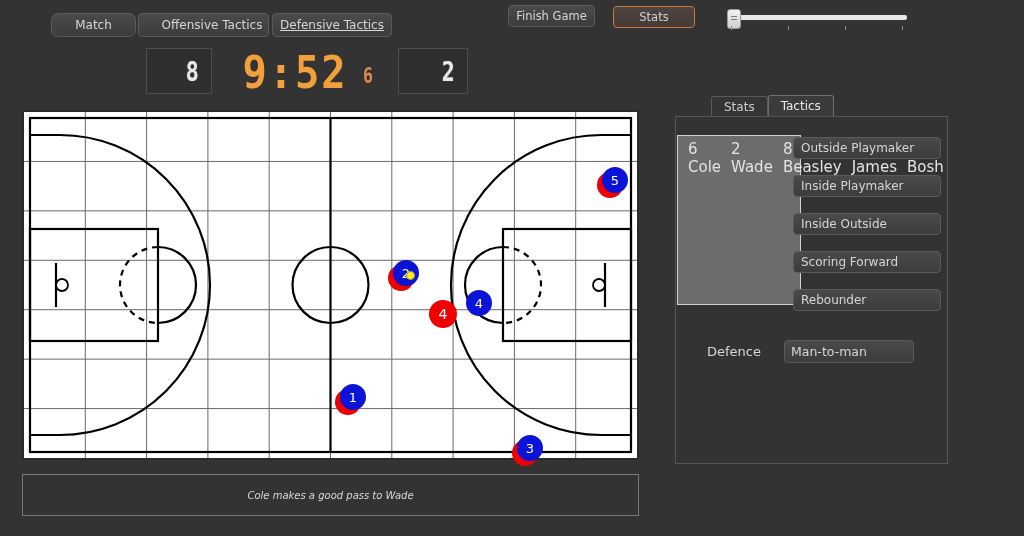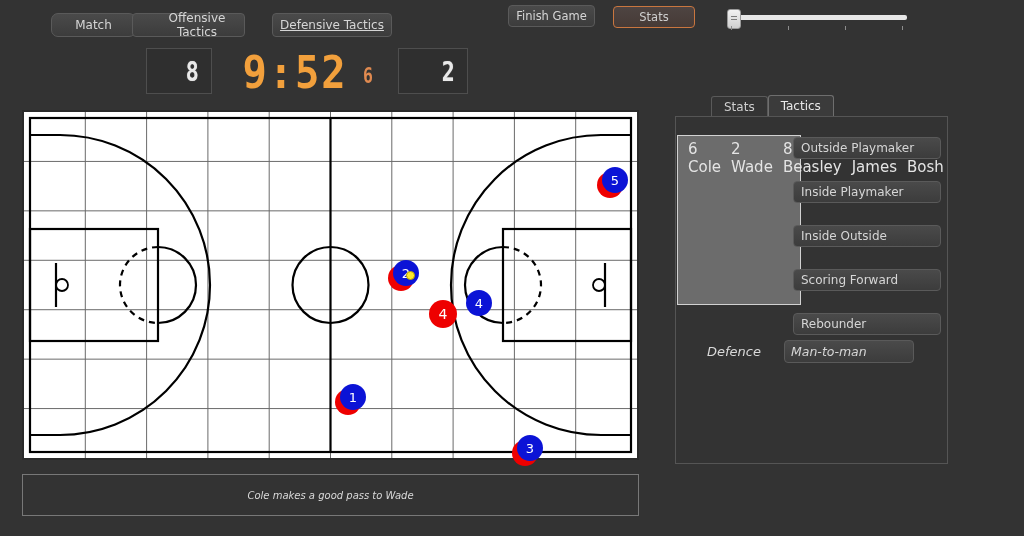--- a/index.html
+++ b/index.html
@@ -21,21 +21,21 @@
     text-align:center;
     display:flex;align-items:center;justify-content:center;
     box-sizing:border-box;
     cursor:pointer;
     user-select:none;
   }
   
   #toolbar-left{position:absolute;left:0;top:13px;height:24px;}
   #toolbar-left .btn{position:absolute;height:24px;}
   #btn-match{left:51px;width:85px;border-radius:7px;}
-  #btn-off{left:132px;width:113px;padding-left:17px;}
+  #btn-off{left:138px;width:131px;padding-left:17px;}
   #btn-def{left:272px;width:120px;text-decoration:underline;}
 
   #btn-finish{position:absolute;left:508px;top:5px;width:87px;height:22px;font-size:11.5px;}
   #btn-start{position:absolute;left:613px;top:6px;width:82px;height:22px;font-size:11.5px;
     border:1px solid #c9763f;color:#cfcfcf;
     background:linear-gradient(to bottom,#4e4442,#463a36);}
 
   
   #speed-slider{position:absolute;left:727px;top:8px;width:180px;height:28px;cursor:pointer;}
   #slider-track{position:absolute;left:0;top:7px;width:180px;height:5px;
@@ -100,24 +100,24 @@
     background:#343434;}
   .tab.active{background:#3b3b3b;color:#e8e8e8;height:21px;border-color:#6e6e6e;}
   #panel{position:absolute;left:675px;top:116px;width:273px;height:348px;
     background:#333333;border:1px solid #555555;box-sizing:border-box;}
   #player-list{position:absolute;left:677px;top:135px;width:124px;height:170px;
     background:#6c6c6c;border:1px solid #d2d2d2;box-sizing:border-box;
     display:flex;flex-direction:row;justify-content:space-around;
     padding:4px 0;}
   .player-row{font-size:15px;color:#e4e4e4;padding-left:10px;cursor:pointer;}
   #role-col{position:absolute;left:793px;top:137px;width:148px;}
-  .role-btn{width:148px;height:22px;margin-bottom:22px;font-size:12px;
+  .role-btn{width:148px;height:22px;margin-bottom:16px;font-size:12px;
     justify-content:flex-start;padding-left:7px;}
   #defence-row{position:absolute;left:684px;top:338px;width:254px;height:26px;
-    display:flex;align-items:center;font-style:italic;}
+    display:flex;align-items:center;}
   #defence-label{font-size:13px;color:#d9d9d9;width:100px;text-align:center;}
   #defence-select{width:130px;height:23px;font-size:12.5px;justify-content:flex-start;padding-left:6px;}
 </style>
 </head>
 <body>
 
 <div id="toolbar-left">
   <div class="btn" id="btn-match">Match</div>
   <div class="btn" id="btn-off">Offensive Tactics</div>
   <div class="btn" id="btn-def">Defensive Tactics</div>

